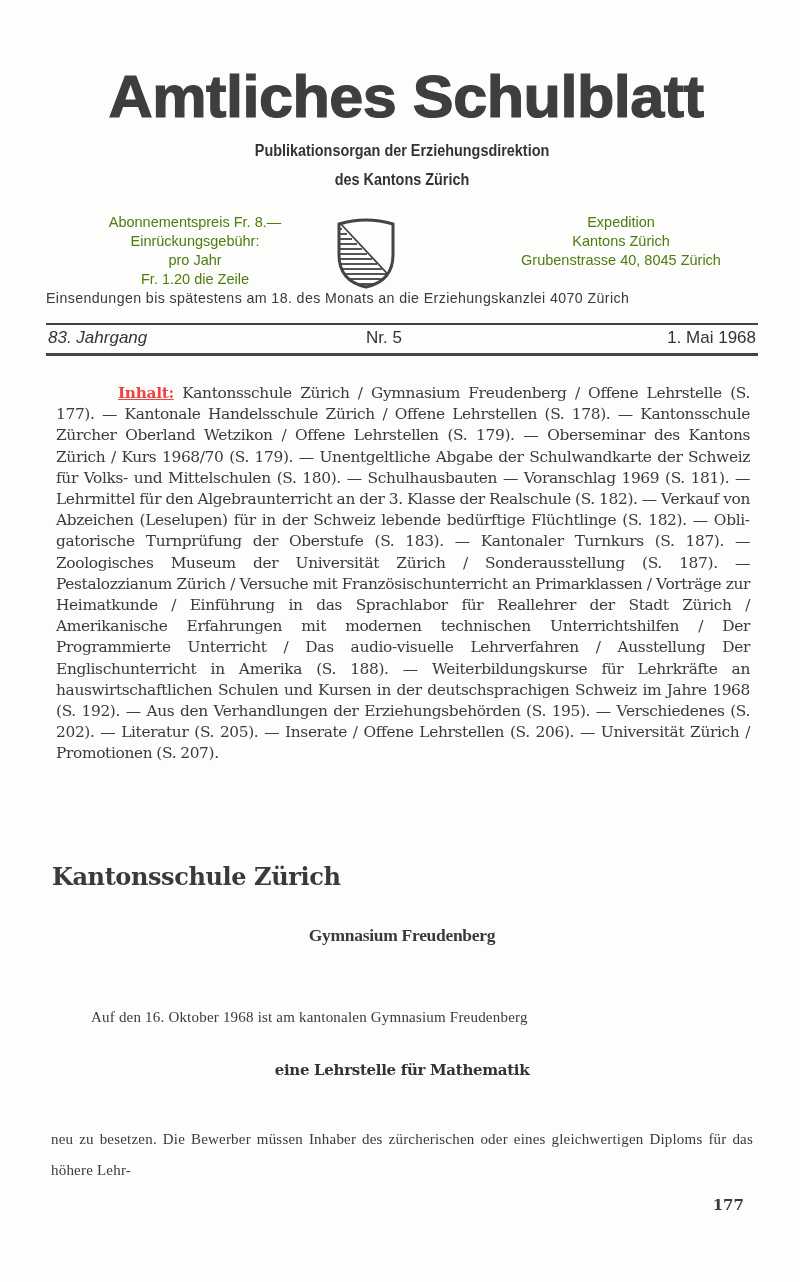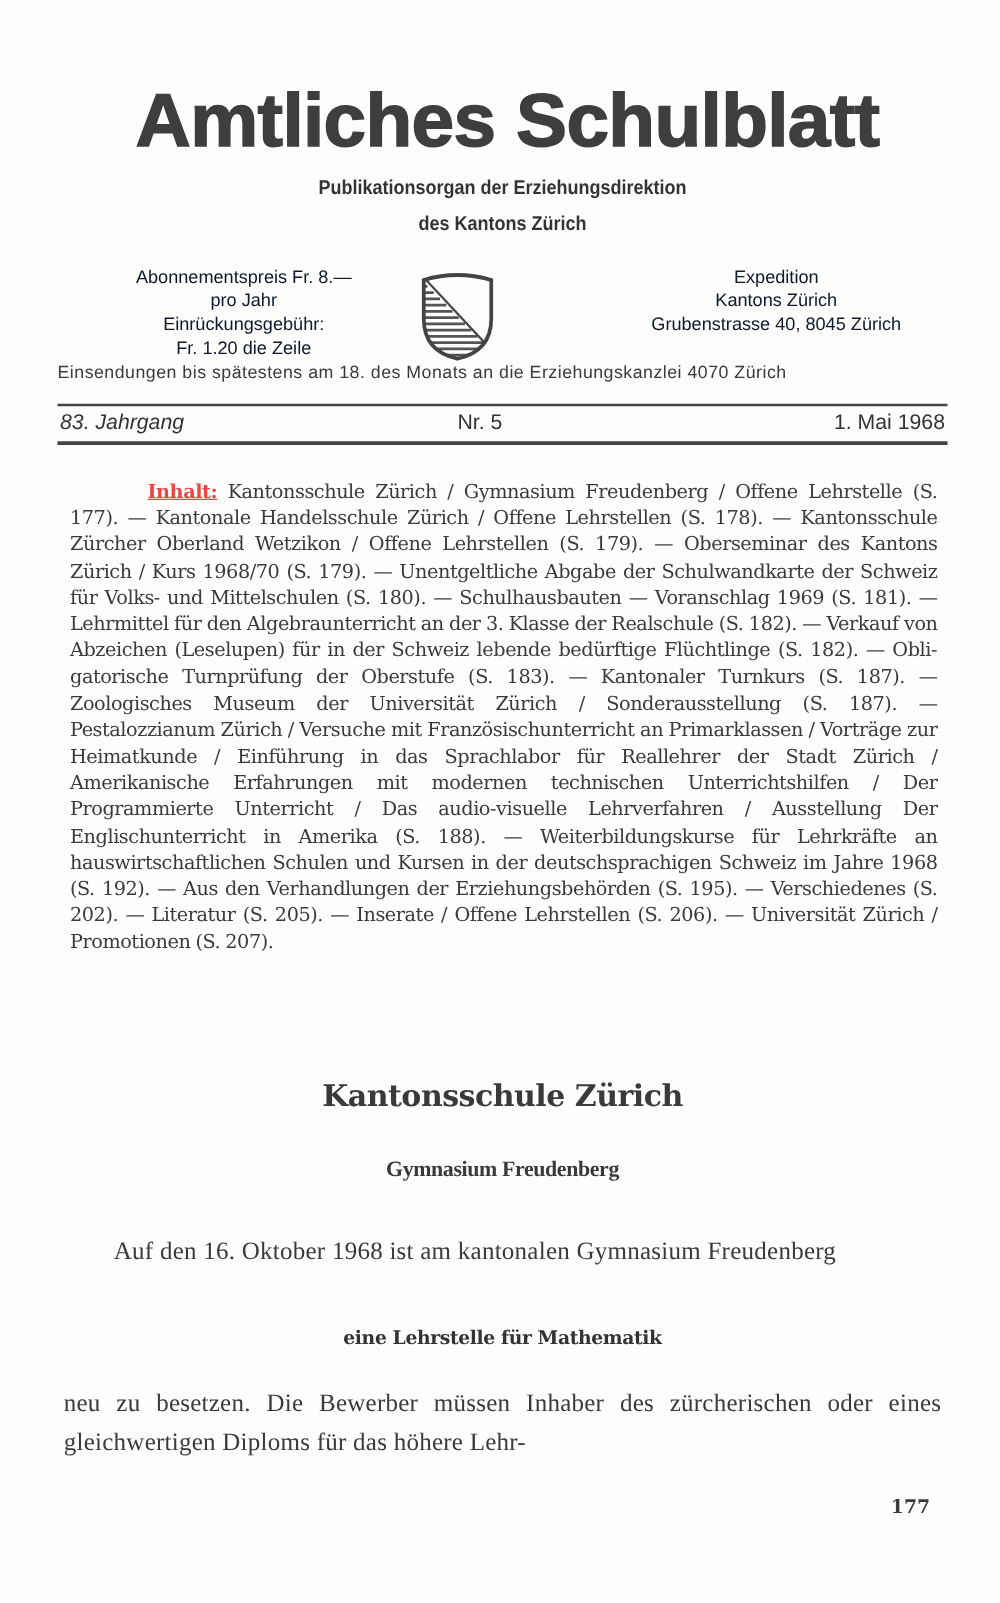--- a/index.html
+++ b/index.html
@@ -47,21 +47,21 @@
       transform: scaleX(0.9);
     }
     .sub1 { top: 142px; }
     .sub2 { top: 171px; }
 
     .info-block {
       position: absolute;
       font-family: "Liberation Sans", sans-serif;
       font-size: 14.5px;
       line-height: 19px;
-      color: #0f172a;
+      color: #4d7c0f;
       text-align: center;
     }
     .info-left { left: 28px; top: 213px; width: 230px; }
     .info-right { left: 438px; top: 213px; width: 262px; }
 
     .crest {
       position: absolute;
       left: 282px;
       top: 215px;
       width: 64px;
@@ -123,21 +123,21 @@
       font-weight: bold;
       color: #ef4444;
       text-decoration: underline;
     }
 
     .section-title {
       position: absolute;
       left: 0;
       top: 862px;
       width: 700px;
-      text-align: center;
+      text-align: left;
       font-family: "DejaVu Serif", serif;
       font-size: 24px;
       font-weight: bold;
       color: #3a3a3a;
       letter-spacing: -0.4px;
     }
     .section-subtitle {
       position: absolute;
       left: 0;
       top: 925px;
@@ -148,25 +148,26 @@
       font-weight: bold;
       color: #3a3a3a;
       letter-spacing: -0.3px;
     }
 
     .body-text {
       position: absolute;
       left: -1px;
       width: 702px;
       font-family: "Liberation Serif", serif;
-      font-size: 20px;
+      font-size: 15px;
       line-height: 31px;
       color: #3a3a3a;
       text-align: justify;
       letter-spacing: 0.2px;
+      margin-top: 16px;
     }
     .para1 { top: 986px; text-indent: 40px; }
     .para2 { top: 1108px; }
 
     .job-heading {
       position: absolute;
       left: 0;
       top: 1061px;
       width: 700px;
       text-align: center;
@@ -191,22 +192,22 @@
 <body>
 
 <div class="page">
 
   <div class="masthead-title">Amtliches Schulblatt</div>
   <div class="subtitle sub1">Publikationsorgan der Erziehungsdirektion</div>
   <div class="subtitle sub2">des Kantons Zürich</div>
 
   <div class="info-block info-left">
     <div>Abonnementspreis Fr. 8.—</div>
+    <div>Einrückungsgebühr:</div>
     <div>pro Jahr</div>
-    <div>Einrückungsgebühr:</div>
     <div>Fr. 1.20 die Zeile</div>
   </div>
 
   <svg class="crest" viewBox="0 0 64 74">
     <defs>
       <clipPath id="shieldClip">
         <path d="M5,9 Q32,1 59,9 L59,40 Q59,66 32,72 Q5,66 5,40 Z"></path>
       </clipPath>
     </defs>
     <g clip-path="url(#shieldClip)">

